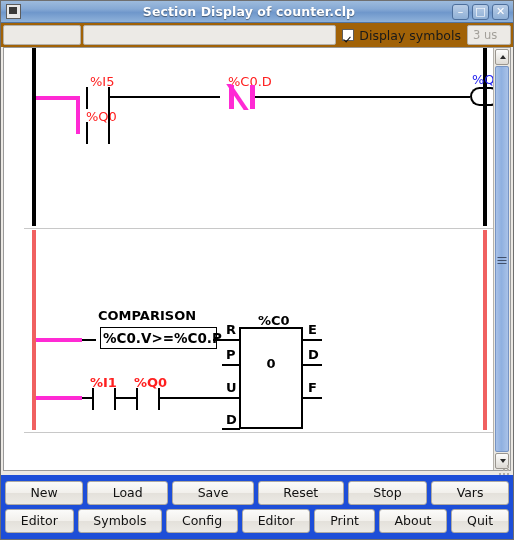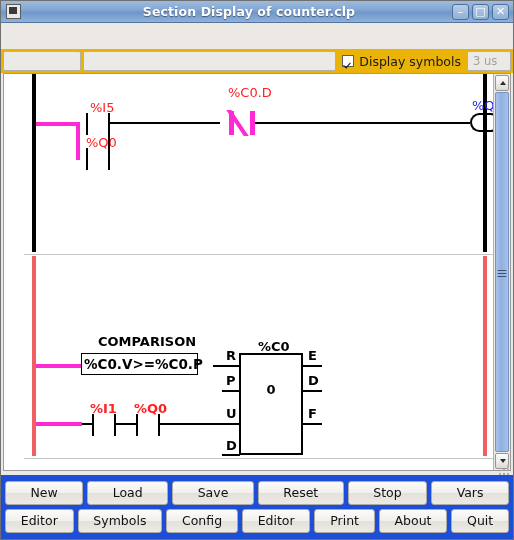--- a/index.html
+++ b/index.html
@@ -45,21 +45,21 @@
     position:relative;box-sizing:border-box;
   }
   .tb-btn span{
     position:absolute;left:0;right:0;top:-1px;text-align:center;
     font-size:11px;line-height:16px;color:#ffffff;
     font-family:"DejaVu Sans","Liberation Sans",sans-serif;
   }
   
   .toolbar{
     flex:0 0 24px;height:24px;display:flex;align-items:center;
-    background:#eab308;padding:0 2px;box-sizing:border-box;gap:2px;margin-top:26px;
+    background:#a16207;padding:0 2px;box-sizing:border-box;gap:2px;
   }
   .tool-field{
     height:20px;background:#eceae6;border:1px solid #b4b0a9;border-radius:2px;
     box-sizing:border-box;
   }
   .tool-field.a{width:78px;}
   .tool-field.b{flex:1 1 auto;}
   .chk-wrap{display:flex;align-items:center;gap:5px;padding:0 4px;}
   .chk{
     width:12px;height:12px;border:1px solid #5d5d5d;background:#fff;
@@ -233,21 +233,21 @@
         <div class="wire h" style="left:86px;top:48px;width:110px;"></div>
 
         <div class="lbl red" style="left:62px;top:61px;">%Q0</div>
         <div class="contact" style="left:62px;top:74px;">
           <div class="bar l"></div>
           <div class="bar r"></div>
         </div>
 
         <div class="wire v" style="left:84px;top:48px;height:38px;"></div>
 
-        <div class="lbl red" style="left:204px;top:11px;">%C0.D</div>
+        <div class="lbl red" style="left:204px;top:26px;">%C0.D</div>
         <div class="contact-nc" style="left:205px;top:37px;">
           <div class="bar l"></div>
           <div class="slash"></div>
           <div class="bar r"></div>
         </div>
 
         <div class="wire h" style="left:231px;top:48px;width:215px;"></div>
 
         <div class="lbl blue" style="left:448px;top:24px;">%Q0</div>
         <div class="coil" style="left:446px;top:39px;">
@@ -259,21 +259,21 @@
 
       <div class="rung-sep" style="top:180px;"></div>
 
       <div class="rung" style="top:182px;height:200px;font-weight:bold;">
         <div class="rail red" style="left:8px;"></div>
         <div class="rail red" style="right:6px;"></div>
 
         <div class="pw h" style="left:12px;top:108px;width:46px;"></div>
         <div class="wire h" style="left:58px;top:109px;width:14px;"></div>
         <div class="lbl blk" style="left:74px;top:78px;">COMPARISON</div>
-        <div class="cmp-box" style="left:57px;top:97px;width:117px;height:22px;line-height:20px;text-align:right;">%C0.V&gt;=%C0.P</div>
+        <div class="cmp-box" style="left:76px;top:97px;width:117px;height:22px;line-height:20px;text-align:right;">%C0.V&gt;=%C0.P</div>
         <div class="wire h" style="left:189px;top:109px;width:24px;"></div>
 
         <div class="pw h" style="left:12px;top:166px;width:46px;"></div>
         <div class="wire h" style="left:58px;top:167px;width:10px;"></div>
         <div class="lbl red" style="left:66px;top:145px;">%I1</div>
         <div class="contact" style="left:68px;top:158px;">
           <div class="bar l"></div>
           <div class="bar r"></div>
         </div>
         <div class="wire h" style="left:92px;top:167px;width:20px;"></div>

